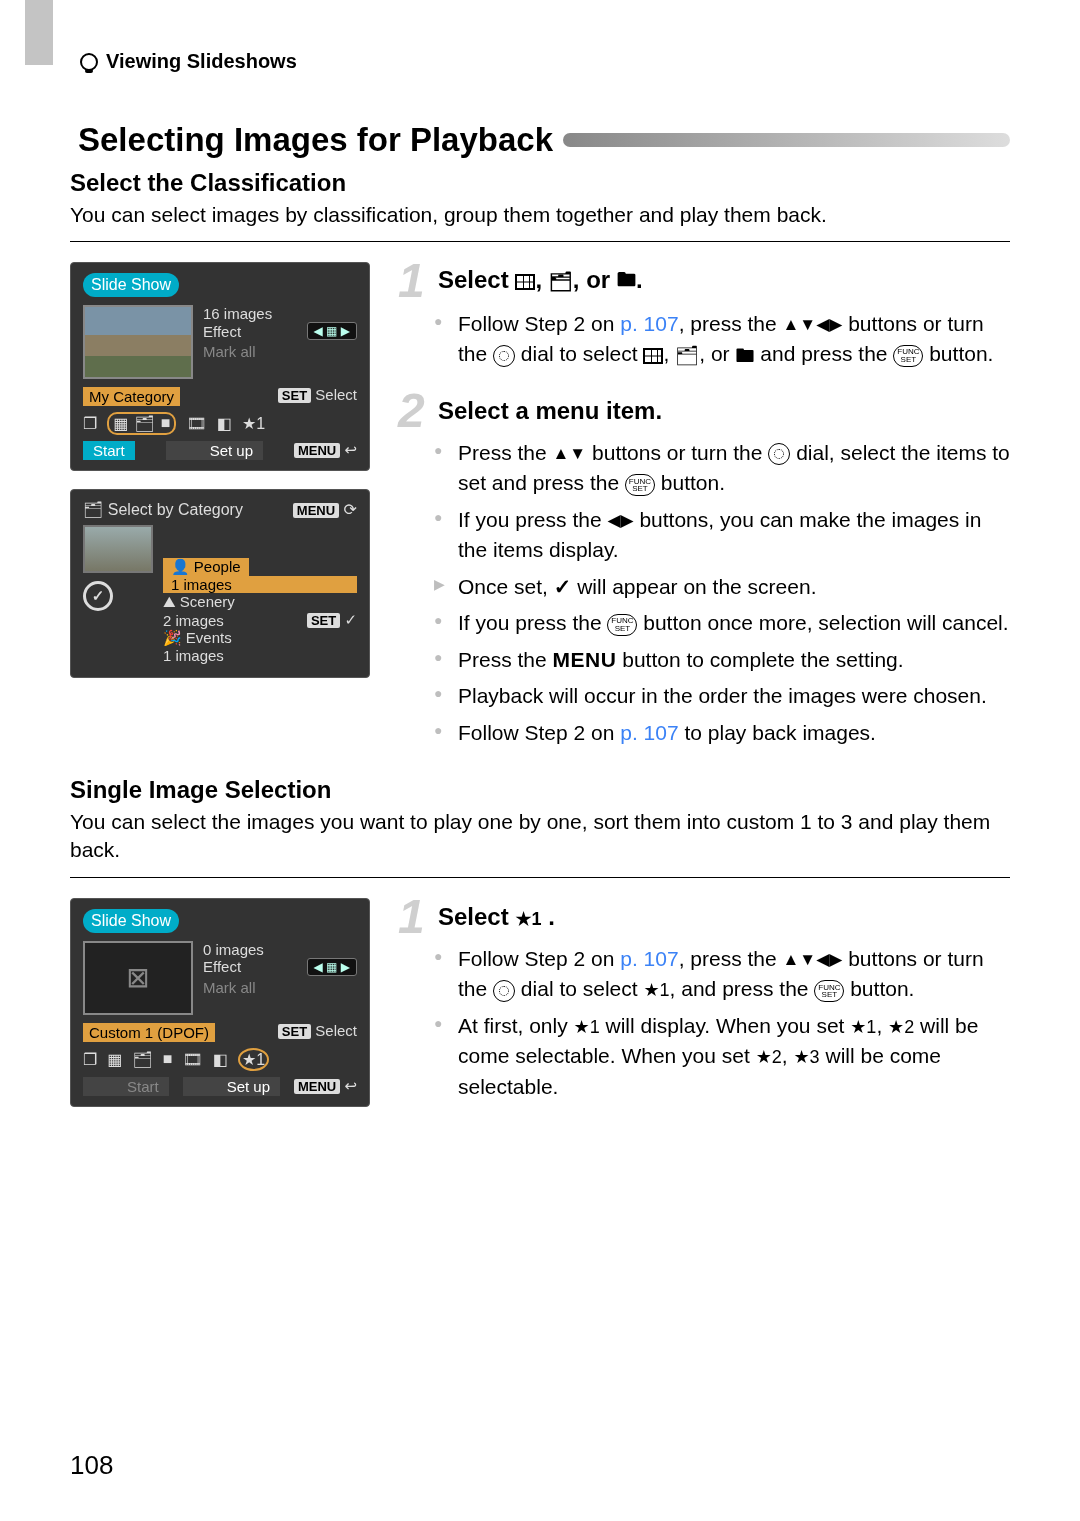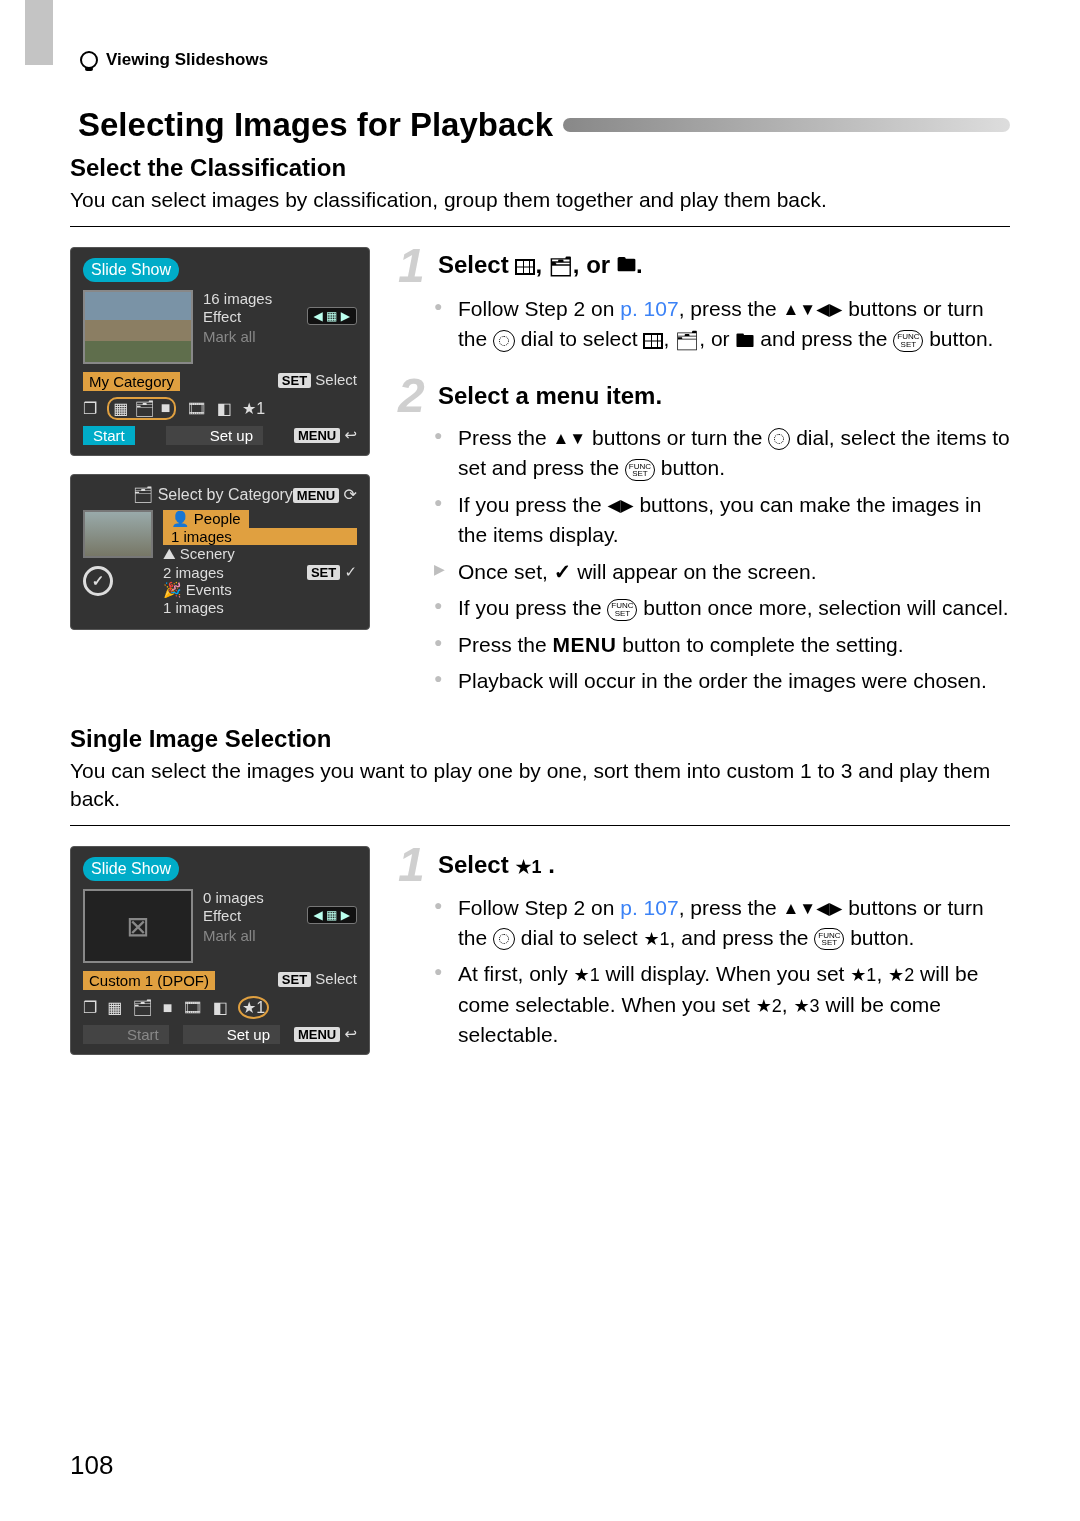--- a/index.html
+++ b/index.html
@@ -19,23 +19,23 @@
   }
   .left-tab {
     position: absolute;
     left: 25px;
     top: 0;
     width: 28px;
     height: 65px;
     background: #c4c4c4;
   }
   .breadcrumb {
-    font-size: 17px;
-    font-weight: bold;
-    margin-bottom: 36px;
+    font-size: 20px;
+    font-weight: bold;
+    margin-bottom: 48px;
     display: flex;
     align-items: center;
     gap: 8px;
     padding-left: 10px;
   }
   .bc-icon {
     display: inline-block;
     width: 18px;
     height: 18px;
     border: 2px solid #000;
@@ -189,38 +189,38 @@
     background: #ddd;
     color: #000;
     padding: 0 4px;
     font-weight: bold;
     border-radius: 2px;
     font-size: 13px;
   }
   
   .cam .cat-head {
     display: flex;
-    justify-content: flex-end;
+    justify-content: space-between;
     align-items: center;
     font-size: 16px;
     margin-bottom: 6px;
   }
   .cam .cat-row {
     display: flex;
     align-items: flex-start;
     gap: 10px;
     margin-bottom: 3px;
   }
   .cam .cat-thumb {
     width: 70px;
     height: 48px;
     background: linear-gradient(#9aa, #776);
     border: 2px solid #777;
   }
-  .cam .cat-list { flex: 1; }
+  .cam .cat-list { flex: 1; margin-top: 33px; }
   .cam .cat-line { display: flex; justify-content: space-between; font-size: 15px; align-items: center; }
   .cam .check-circle {
     width: 30px; height: 30px;
     border: 3px solid #ddd;
     border-radius: 50%;
     display: flex;
     align-items: center;
     justify-content: center;
     font-weight: bold;
     color: #ddd;
@@ -485,20 +485,23 @@
           <li class="tri">
             <span>Once set, </span><span class="icon-check">✓</span><span> will appear on the screen.</span>
           </li>
           <li>
             <span>If you press the </span><span class="icon-func">FUNC<br>SET</span><span> button once more, selection will cancel.</span>
           </li>
           <li>
             <span>Press the </span><span class="icon-menu">MENU</span><span> button to complete the setting.</span>
           </li>
           <li>Playback will occur in the order the images were chosen.</li>
+          <li>
+            <span>Follow Step 2 on </span><span class="link">p. 107</span><span> to play back images.</span>
+          </li>
         </ul>
       </div>
     </div>
   </div>
 
   <div class="subhead">Single Image Selection</div>
   <div class="body-text">You can select the images you want to play one by one, sort them into custom 1 to 3 and play them back.</div>
   <hr class="thin">
 
   <div class="section-row">

